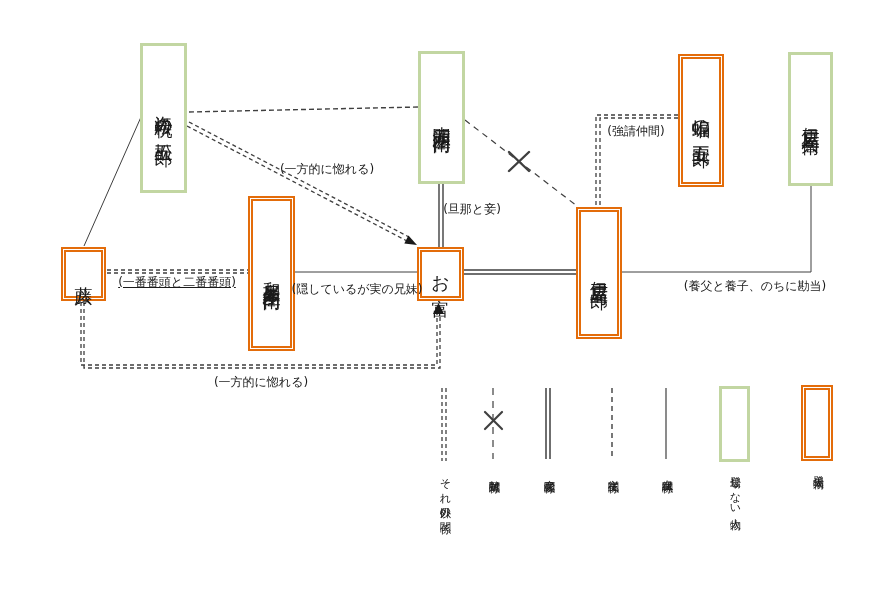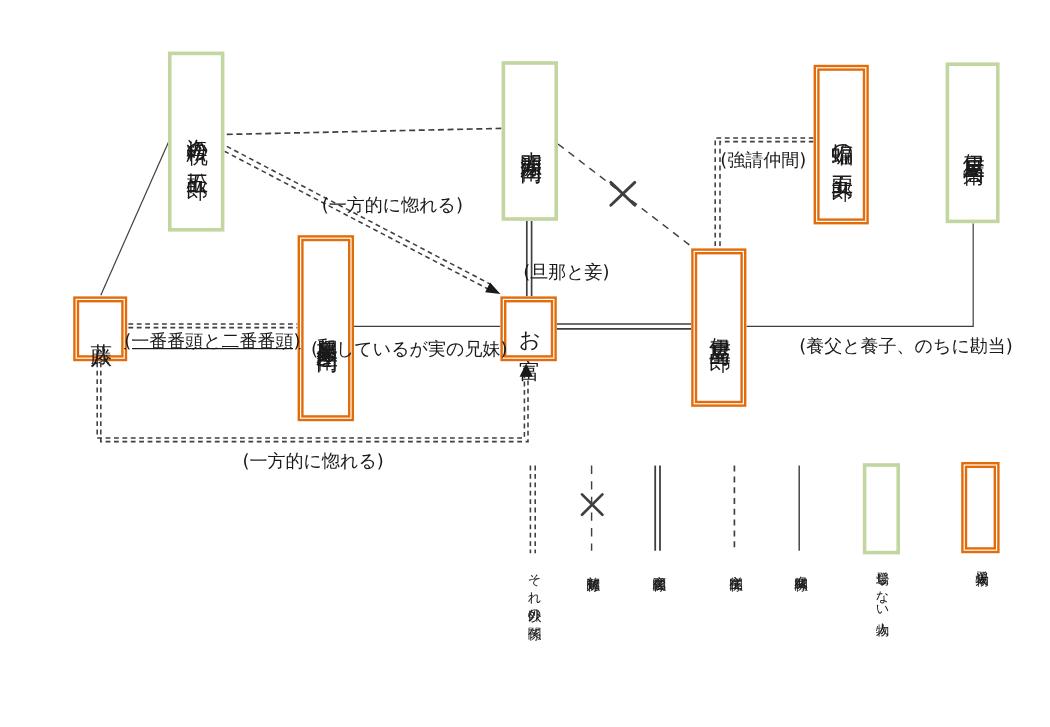--- a/index.html
+++ b/index.html
@@ -12,21 +12,21 @@
     position:absolute;box-sizing:border-box;background:#ffffff;
     display:flex;align-items:center;justify-content:center;z-index:2;
   }
   .char-box span{
     writing-mode:vertical-rl;text-orientation:upright;
     font-size:18px;letter-spacing:2px;line-height:1;white-space:nowrap;color:#1a1a1a;
   }
   .box-appear{border:5px double #e36c0a;}
   .box-noappear{border:3px solid #c2d6a2;}
   .rel-label{
-    position:absolute;font-size:15px;white-space:nowrap;color:#1a1a1a;
+    position:absolute;font-size:12px;white-space:nowrap;color:#1a1a1a;
     transform:translateX(-50%);z-index:3;background:transparent;line-height:1.2;
   }
   .legend-label{
     position:absolute;writing-mode:vertical-rl;text-orientation:upright;
     font-size:11px;letter-spacing:1px;line-height:1;white-space:nowrap;
     transform:translateX(-50%);color:#1a1a1a;z-index:3;
   }
   .legend-box{position:absolute;box-sizing:border-box;background:#ffffff;z-index:2;}
 </style>
 </head>
@@ -134,24 +134,24 @@
     <span>和泉屋多左衛門</span>
   </div>
   <div class="char-box box-appear" style="left:417px;top:247px;width:47px;height:54px;">
     <span>お富</span>
   </div>
   <div class="char-box box-appear" style="left:576px;top:207px;width:46px;height:132px;">
     <span>伊豆屋与三郎</span>
   </div>
 
   <div class="rel-label" style="left:327px;top:162px;">(一方的に惚れる)</div>
-  <div class="rel-label" style="left:472px;top:218px;">(旦那と妾)</div>
+  <div class="rel-label" style="left:472px;top:202px;">(旦那と妾)</div>
   <div class="rel-label" style="left:636px;top:124px;">(強請仲間)</div>
   <div class="rel-label" style="left:177px;top:275px;text-decoration:underline;">(一番番頭と二番番頭)</div>
-  <div class="rel-label" style="left:341px;top:282px;">(隠しているが実の兄妹)</div>
+  <div class="rel-label" style="left:357px;top:282px;">(隠しているが実の兄妹)</div>
   <div class="rel-label" style="left:719px;top:279px;margin-left:36px;">(養父と養子、のちに勘当)</div>
   <div class="rel-label" style="left:261px;top:375px;">(一方的に惚れる)</div>
 
   <div class="legend-label" style="left:445px;top:471px;">それ以外の関係</div>
   <div class="legend-label" style="left:494px;top:471px;">敵対関係</div>
   <div class="legend-label" style="left:549px;top:471px;">恋愛関係</div>
   <div class="legend-label" style="left:613px;top:471px;">主従関係</div>
   <div class="legend-label" style="left:667px;top:471px;">血縁関係</div>
 
   <div class="legend-box box-noappear" style="left:719px;top:386px;width:31px;height:76px;"></div>

